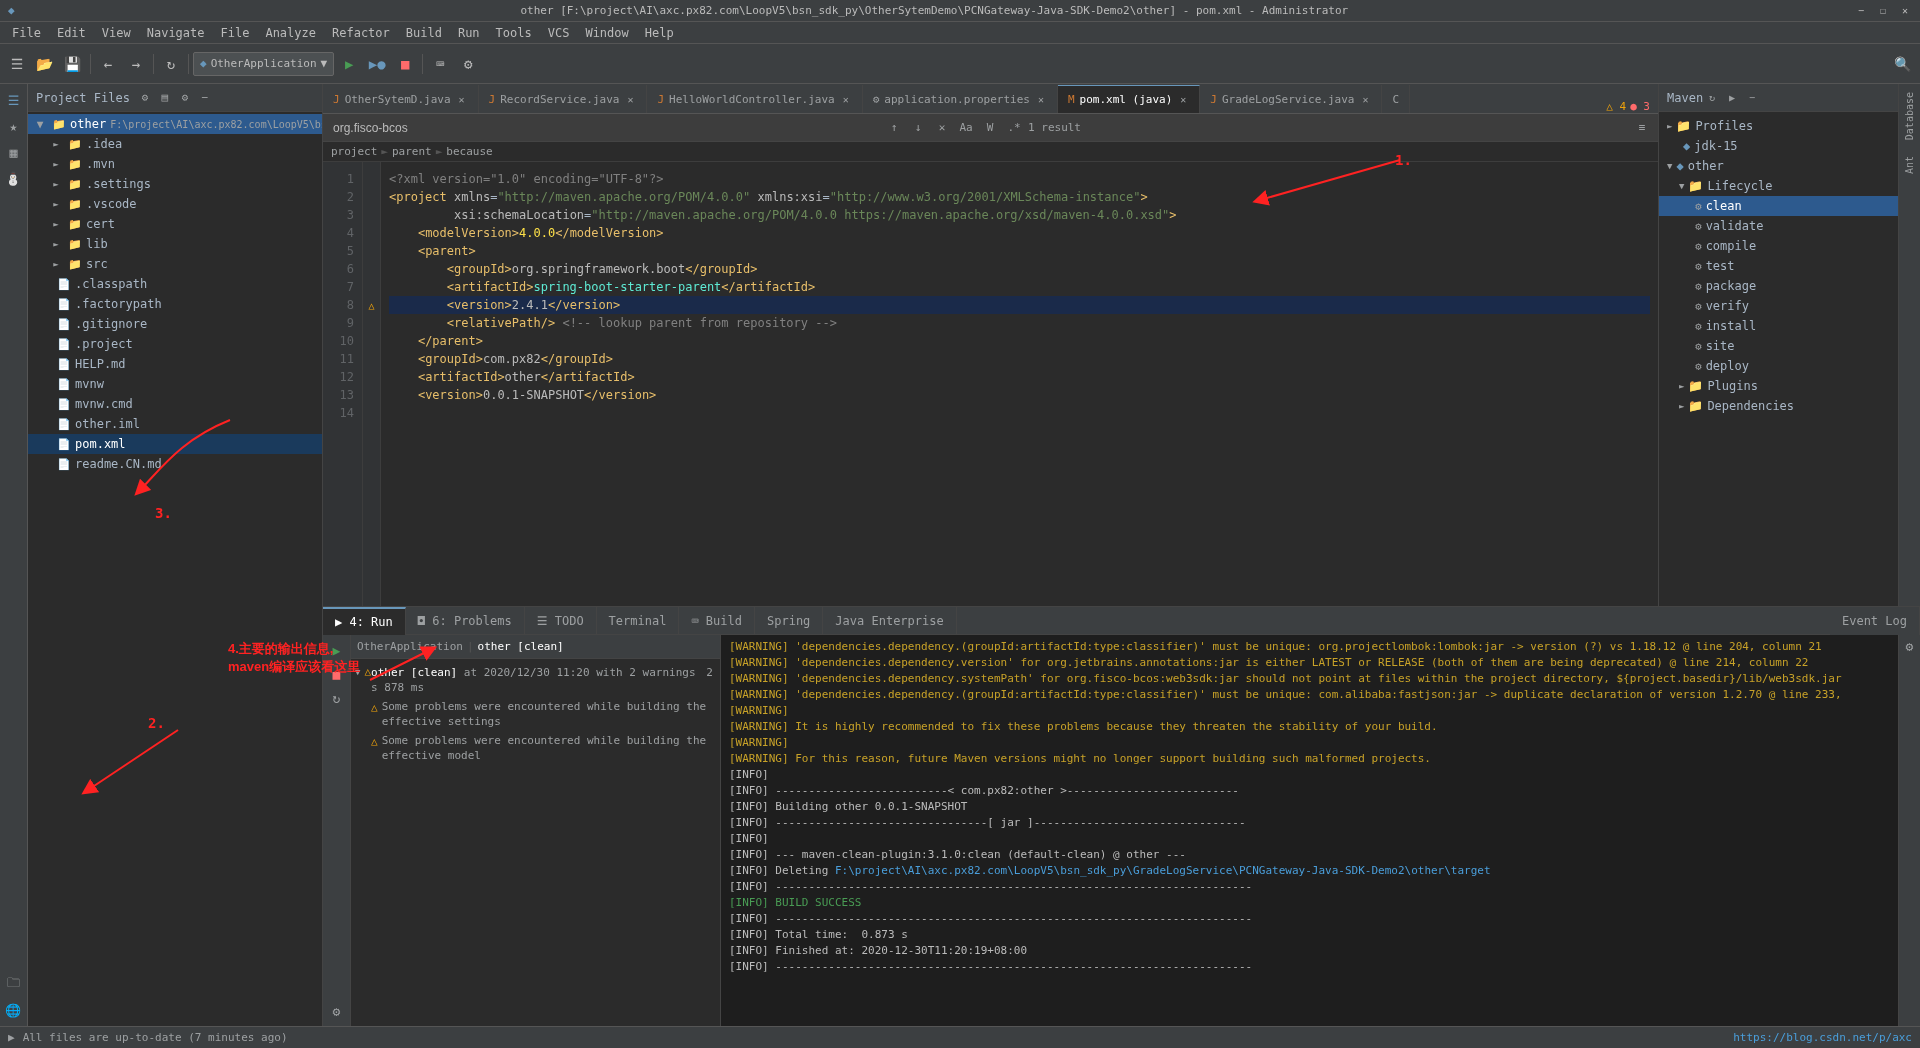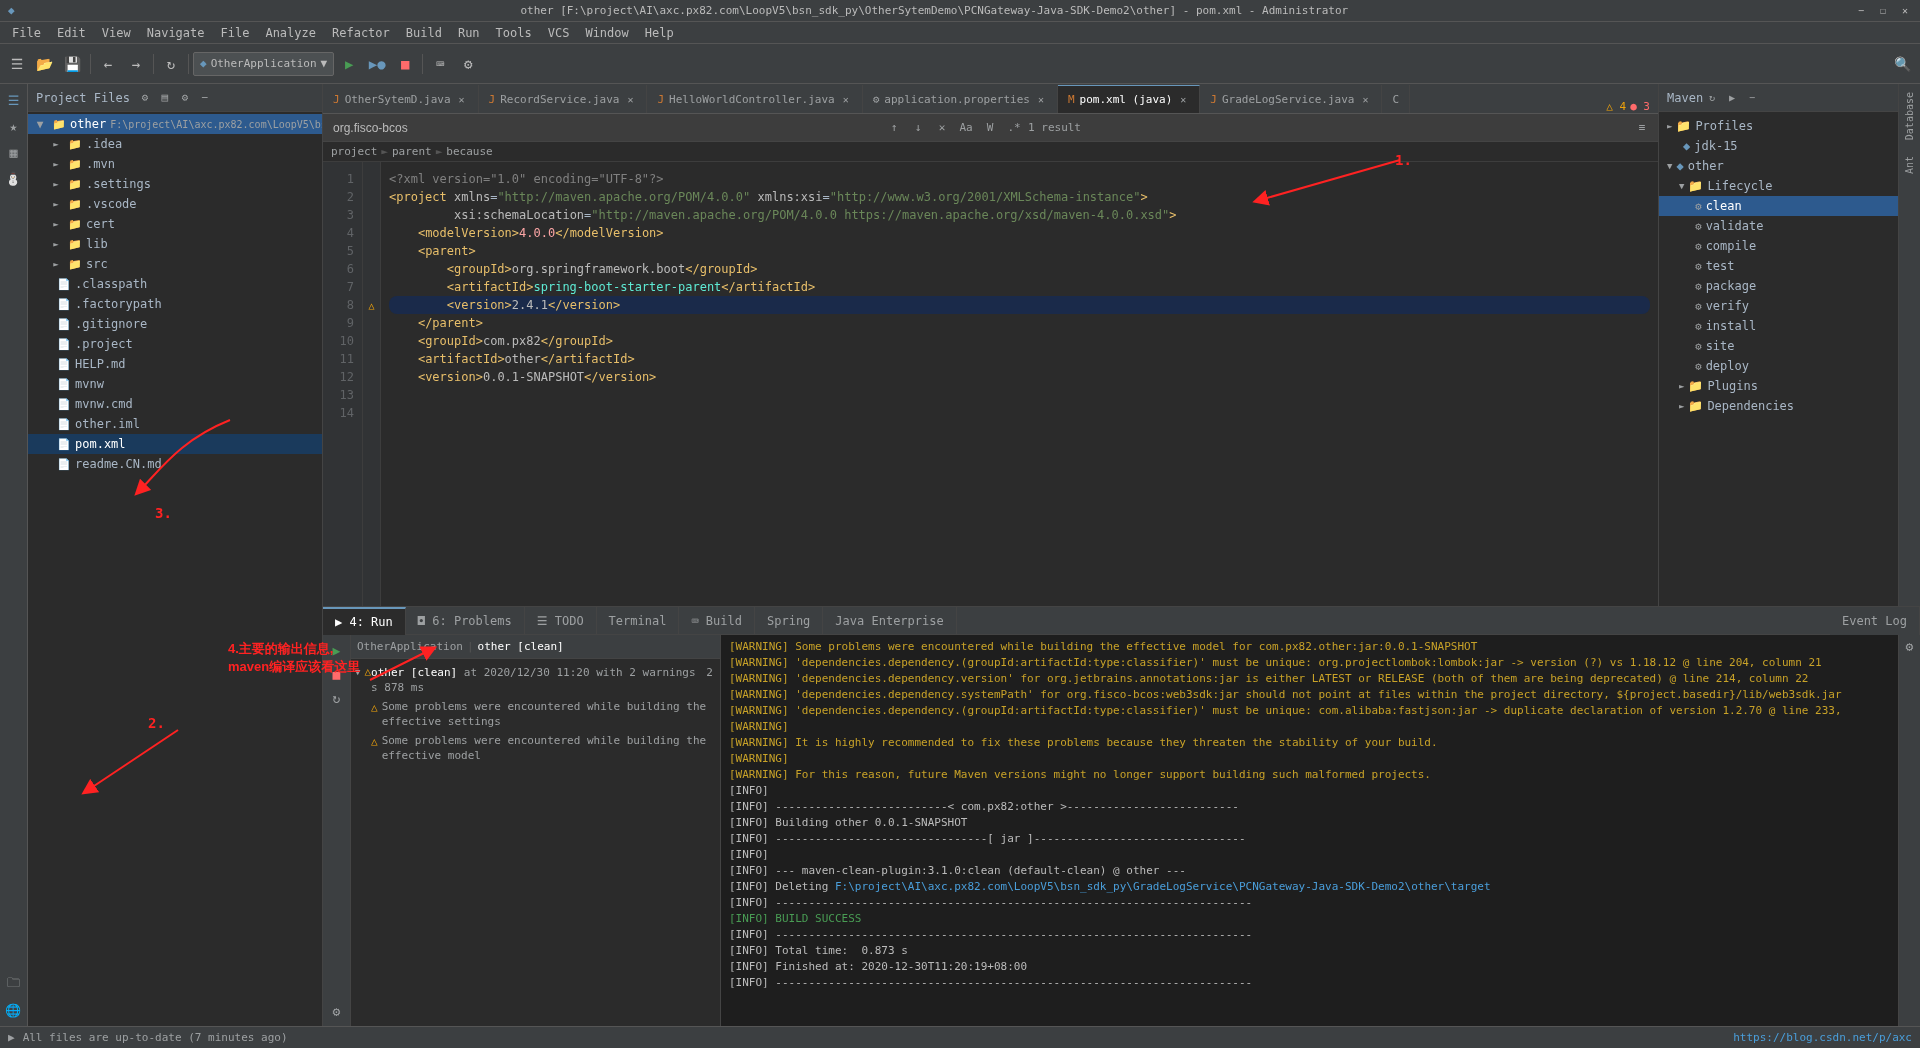--- a/index.html
+++ b/index.html
@@ -389,25 +389,26 @@
               <div style="height:18px;"></div>
               <div style="height:18px;"></div>
             <div style="height:18px;"></div>
               <div style="height:18px;"></div>
               <div style="height:18px;"></div>
           </div>
           <div class="code-content">
             <div class="console-line"><span class="comment">&lt;?xml version="1.0" encoding="UTF-8"?&gt;</span></div>
             <div class="console-line"><span class="tag">&lt;project</span> <span class="attr">xmlns</span>=<span class="str">"http://maven.apache.org/POM/4.0.0"</span> <span class="attr">xmlns:xsi</span>=<span class="str">"http://www.w3.org/2001/XMLSchema-instance"</span><span class="tag">&gt;</span></div>
             <div class="console-line">&nbsp;&nbsp;&nbsp;&nbsp;&nbsp;&nbsp;&nbsp;&nbsp;&nbsp;<span class="attr">xsi:schemaLocation</span>=<span class="str">"http://maven.apache.org/POM/4.0.0 https://maven.apache.org/xsd/maven-4.0.0.xsd"</span><span class="tag">&gt;</span></div>
-            <div class="console-line">&nbsp;&nbsp;&nbsp;&nbsp;<span class="tag">&lt;modelVersion&gt;</span><span style="color:#fca5a5;">4.0.0</span><span class="tag">&lt;/modelVersion&gt;</span></div>
+            <div class="console-line">&nbsp;&nbsp;&nbsp;&nbsp;<span class="tag">&lt;modelVersion&gt;</span><span style="color:#fde047;">4.0.0</span><span class="tag">&lt;/modelVersion&gt;</span></div>
             <div class="console-line">&nbsp;&nbsp;&nbsp;&nbsp;<span class="tag">&lt;parent&gt;</span></div>
             <div class="console-line">&nbsp;&nbsp;&nbsp;&nbsp;&nbsp;&nbsp;&nbsp;&nbsp;<span class="tag">&lt;groupId&gt;</span><span style="color:#bbb;">org.springframework.boot</span><span class="tag">&lt;/groupId&gt;</span></div>
             <div class="console-line">&nbsp;&nbsp;&nbsp;&nbsp;&nbsp;&nbsp;&nbsp;&nbsp;<span class="tag">&lt;artifactId&gt;</span><span style="color:#5eead4;">spring-boot-starter-parent</span><span class="tag">&lt;/artifactId&gt;</span></div>
-            <div class="console-line" style="background:#1a2a4a;border-radius:8px;">&nbsp;&nbsp;&nbsp;&nbsp;&nbsp;&nbsp;&nbsp;&nbsp;<span class="tag">&lt;version&gt;</span><span style="color:#bbb;">2.4.1</span><span class="tag">&lt;/version&gt;</span></div>
+            <div class="console-line" style="background:#1a2a4a;">&nbsp;&nbsp;&nbsp;&nbsp;&nbsp;&nbsp;&nbsp;&nbsp;<span class="tag">&lt;version&gt;</span><span style="color:#bbb;">2.4.1</span><span class="tag">&lt;/version&gt;</span></div>
+            <div class="console-line">&nbsp;&nbsp;&nbsp;&nbsp;&nbsp;&nbsp;&nbsp;&nbsp;<span class="tag">&lt;relativePath/&gt;</span> <span class="comment">&lt;!-- lookup parent from repository --&gt;</span></div>
             <div class="console-line">&nbsp;&nbsp;&nbsp;&nbsp;<span class="tag">&lt;/parent&gt;</span></div>
             <div class="console-line">&nbsp;&nbsp;&nbsp;&nbsp;<span class="tag">&lt;groupId&gt;</span><span style="color:#bbb;">com.px82</span><span class="tag">&lt;/groupId&gt;</span></div>
             <div class="console-line">&nbsp;&nbsp;&nbsp;&nbsp;<span class="tag">&lt;artifactId&gt;</span><span style="color:#bbb;">other</span><span class="tag">&lt;/artifactId&gt;</span></div>
             <div class="console-line">&nbsp;&nbsp;&nbsp;&nbsp;<span class="tag">&lt;version&gt;</span><span style="color:#bbb;">0.0.1-SNAPSHOT</span><span class="tag">&lt;/version&gt;</span></div>
           </div>
         </div>
       </div>
 
       <div class="maven-panel">
         <div class="maven-header">
@@ -547,21 +548,20 @@
               <span class="run-item-text">Some problems were encountered while building the effective settings</span>
             </div>
             <div class="run-item" style="padding-left:16px;">
               <span class="run-icon warning-icon">△</span>
               <span class="run-item-text">Some problems were encountered while building the effective model</span>
             </div>
           </div>
         </div>
 
         <div class="console-output">
-          <div class="console-line console-warning">[WARNING] Some problems were encountered while building the effective model for com.px82.other:jar:0.0.1-SNAPSHOT</div>
           <div class="console-line console-warning">[WARNING] 'dependencies.dependency.(groupId:artifactId:type:classifier)' must be unique: org.projectlombok:lombok:jar -&gt; version (?) vs 1.18.12 @ line 204, column 21</div>
           <div class="console-line console-warning">[WARNING] 'dependencies.dependency.version' for org.jetbrains.annotations:jar is either LATEST or RELEASE (both of them are being deprecated) @ line 214, column 22</div>
           <div class="console-line console-warning">[WARNING] 'dependencies.dependency.systemPath' for org.fisco-bcos:web3sdk:jar should not point at files within the project directory, ${project.basedir}/lib/web3sdk.jar</div>
           <div class="console-line console-warning">[WARNING] 'dependencies.dependency.(groupId:artifactId:type:classifier)' must be unique: com.alibaba:fastjson:jar -&gt; duplicate declaration of version 1.2.70 @ line 233,</div>
           <div class="console-line console-warning">[WARNING]</div>
           <div class="console-line console-warning">[WARNING] It is highly recommended to fix these problems because they threaten the stability of your build.</div>
           <div class="console-line console-warning">[WARNING]</div>
           <div class="console-line console-warning">[WARNING] For this reason, future Maven versions might no longer support building such malformed projects.</div>
           <div class="console-line console-info">[INFO]</div>
           <div class="console-line console-info">[INFO] --------------------------&lt; com.px82:other &gt;--------------------------</div>

